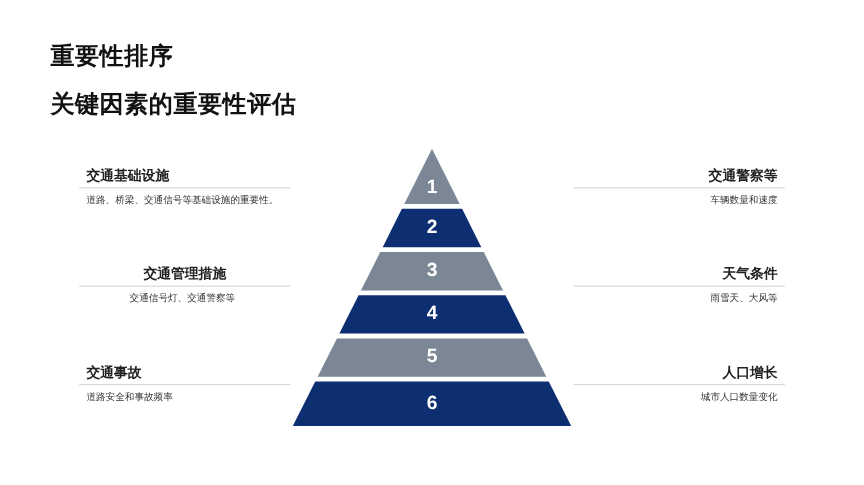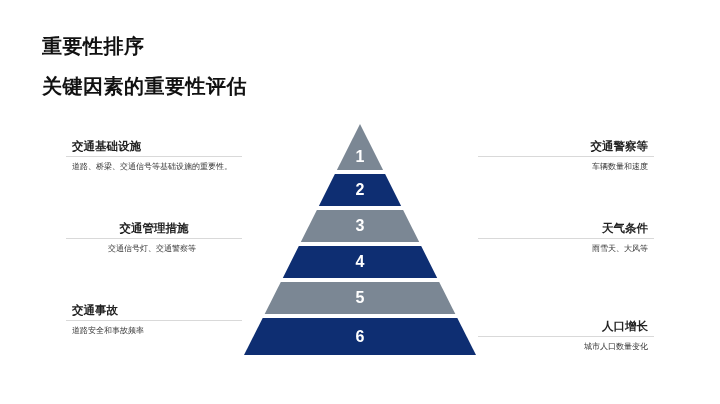--- a/index.html
+++ b/index.html
@@ -127,17 +127,17 @@
   <div class="divider"></div>
   <div class="desc">车辆数量和速度</div>
 </div>
 
 <div class="item right" style="top:220px;">
   <div class="heading">天气条件</div>
   <div class="divider"></div>
   <div class="desc">雨雪天、大风等</div>
 </div>
 
-<div class="item right" style="top:318px;">
+<div class="item right" style="top:302px;">
   <div class="heading">人口增长</div>
   <div class="divider"></div>
   <div class="desc">城市人口数量变化</div>
 </div>
 
 </body></html>

